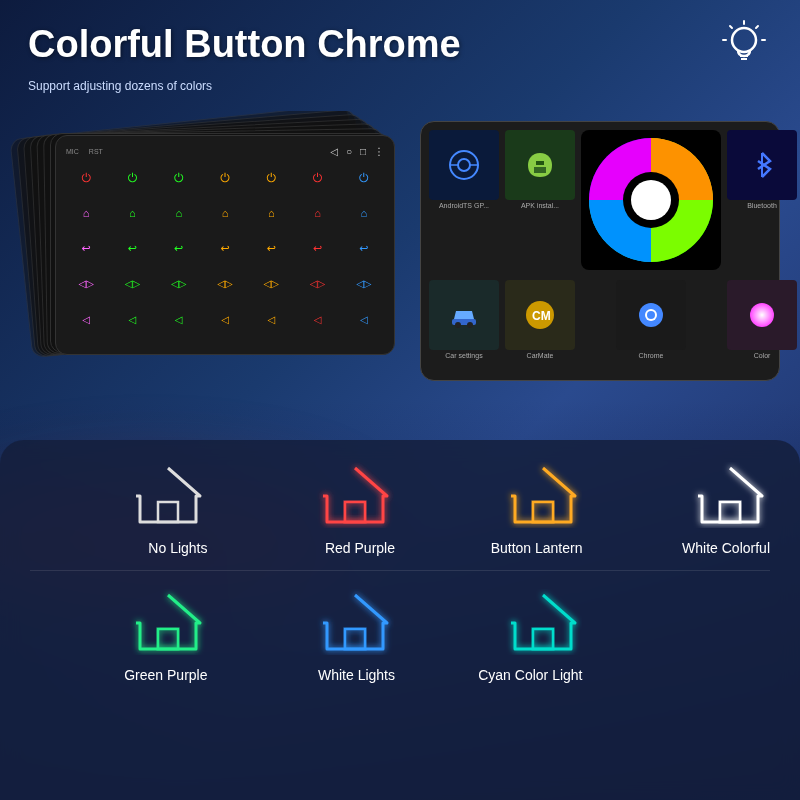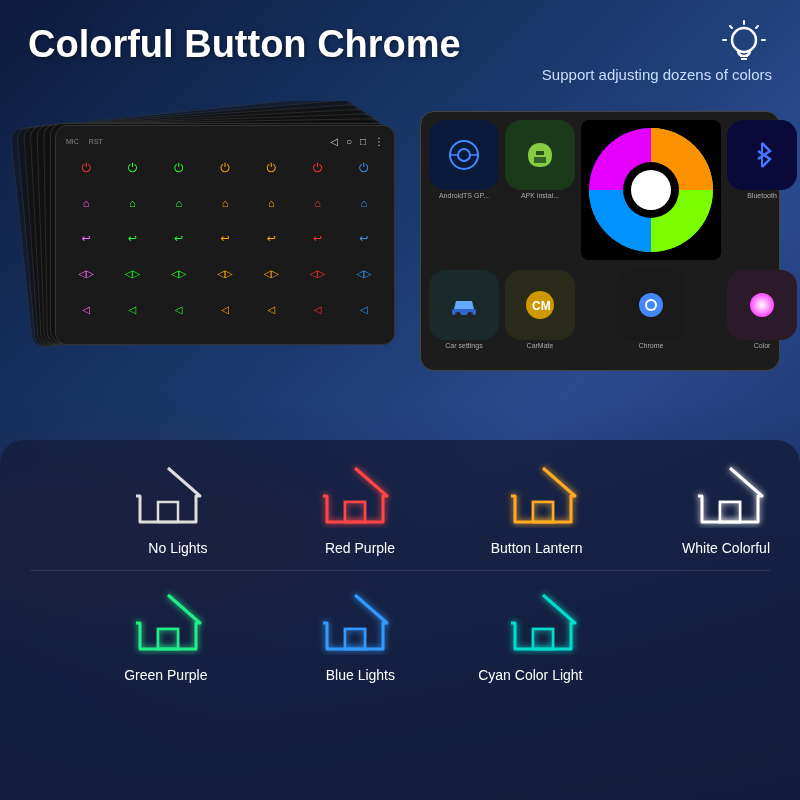--- a/index.html
+++ b/index.html
@@ -58,24 +58,23 @@
 
     .header-title {
       font-size: 38px;
       font-weight: 900;
       color: #ffffff;
       line-height: 1.1;
       text-shadow: 1px 1px 4px rgba(0,0,0,0.5);
     }
 
     .header-subtitle {
-      font-size: 15px;
+      font-size: 12px;
       color: #ccddff;
-      margin-top: 0;
-      text-align: right;
+      margin-top: 13px;
     }
 
     .bulb-icon {
       position: absolute;
       right: 30px;
       top: 20px;
       width: 52px;
       height: 52px;
     }
 
@@ -180,21 +179,21 @@
 
     .app-grid {
       display: grid;
       grid-template-columns: repeat(4, 1fr);
       gap: 6px;
     }
 
     .app-icon {
       width: 70px;
       height: 70px;
-      border-radius: 16px;
+      border-radius: 4px;
       display: flex;
       flex-direction: column;
       align-items: center;
       justify-content: center;
       font-size: 8px;
       color: #ddd;
       background: #2a2a2a;
       position: relative;
       overflow: hidden;
     }
@@ -601,21 +600,21 @@
           <filter id="glow-blue">
               <feGaussianBlur stdDeviation="3" result="coloredBlur"></feGaussianBlur>
               <feMerge>
                 <feMergeNode in="coloredBlur"></feMergeNode>
                 <feMergeNode in="SourceGraphic"></feMergeNode>
               </feMerge>
             </filter>
           <polyline points="40,8 72,36 68,36 68,62 12,62 12,36 8,36" fill="none" stroke="#3399ff" stroke-width="3" stroke-linejoin="round" filter="url(#glow-blue)"></polyline>
           <rect x="30" y="42" width="20" height="20" fill="none" stroke="#3399ff" stroke-width="2.5" filter="url(#glow-blue)"></rect>
         </svg>
-        <span class="light-label">Blue Lights</span>
+        <span class="light-label">White Lights</span>
       </div>
 
 
       <div class="light-item">
         <svg class="house-icon" viewBox="0 0 80 70">
           <filter id="glow-cyan">
               <feGaussianBlur stdDeviation="3" result="coloredBlur"></feGaussianBlur>
               <feMerge>
                 <feMergeNode in="coloredBlur"></feMergeNode>
                 <feMergeNode in="SourceGraphic"></feMergeNode>

